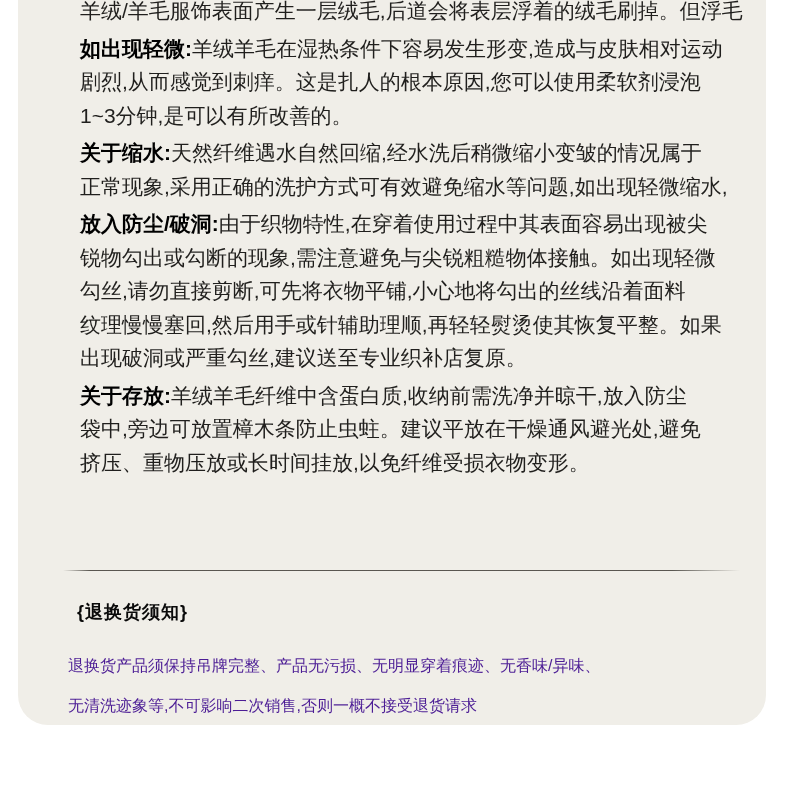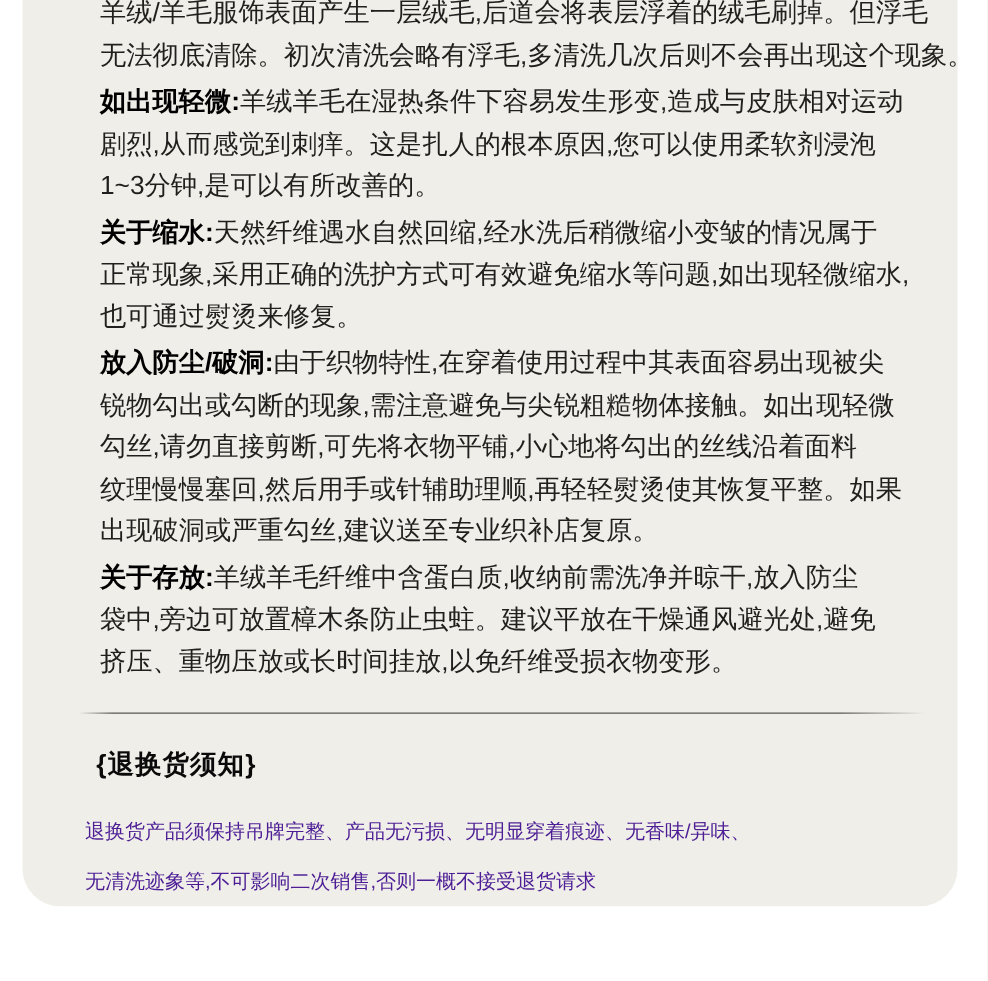--- a/index.html
+++ b/index.html
@@ -50,21 +50,21 @@
       rgba(63,60,54,0) 0%,
       rgba(63,60,54,0.85) 4%,
       rgba(63,60,54,0.85) 90%,
       rgba(63,60,54,0) 100%);
   }
   .rtitle {
     position: absolute;
     left: 59px;
     top: 592px;
     margin: 0;
-    font-size: 21px;
+    font-size: 18px;
     line-height: 40px;
     font-weight: 700;
     color: #0a0a0a;
     letter-spacing: 1px;
     white-space: nowrap;
   }
   .rbody {
     position: absolute;
     left: 50px;
     top: 646px;
@@ -75,31 +75,29 @@
   }
 </style>
 </head>
 <body>
 
 <div class="card">
 
   <div class="care" id="care">
       <div class="para">
         <div class="line">羊绒/羊毛服饰表面产生一层绒毛,后道会将表层浮着的绒毛刷掉。但浮毛</div>
-        <div class="line">无法彻底清除。初次清洗会略有浮毛,多清洗几次后则不会再出现这个现象。</div>
       </div>
       <div class="para">
         <div class="line"><span class="lbl">如出现轻微:</span>羊绒羊毛在湿热条件下容易发生形变,造成与皮肤相对运动</div>
         <div class="line">剧烈,从而感觉到刺痒。这是扎人的根本原因,您可以使用柔软剂浸泡</div>
         <div class="line">1~3分钟,是可以有所改善的。</div>
       </div>
       <div class="para">
         <div class="line"><span class="lbl">关于缩水:</span>天然纤维遇水自然回缩,经水洗后稍微缩小变皱的情况属于</div>
         <div class="line">正常现象,采用正确的洗护方式可有效避免缩水等问题,如出现轻微缩水,</div>
-        <div class="line">也可通过熨烫来修复。</div>
       </div>
       <div class="para">
         <div class="line"><span class="lbl">放入防尘/破洞:</span>由于织物特性,在穿着使用过程中其表面容易出现被尖</div>
         <div class="line">锐物勾出或勾断的现象,需注意避免与尖锐粗糙物体接触。如出现轻微</div>
         <div class="line">勾丝,请勿直接剪断,可先将衣物平铺,小心地将勾出的丝线沿着面料</div>
         <div class="line">纹理慢慢塞回,然后用手或针辅助理顺,再轻轻熨烫使其恢复平整。如果</div>
         <div class="line">出现破洞或严重勾丝,建议送至专业织补店复原。</div>
       </div>
       <div class="para">
         <div class="line"><span class="lbl">关于存放:</span>羊绒羊毛纤维中含蛋白质,收纳前需洗净并晾干,放入防尘</div>

